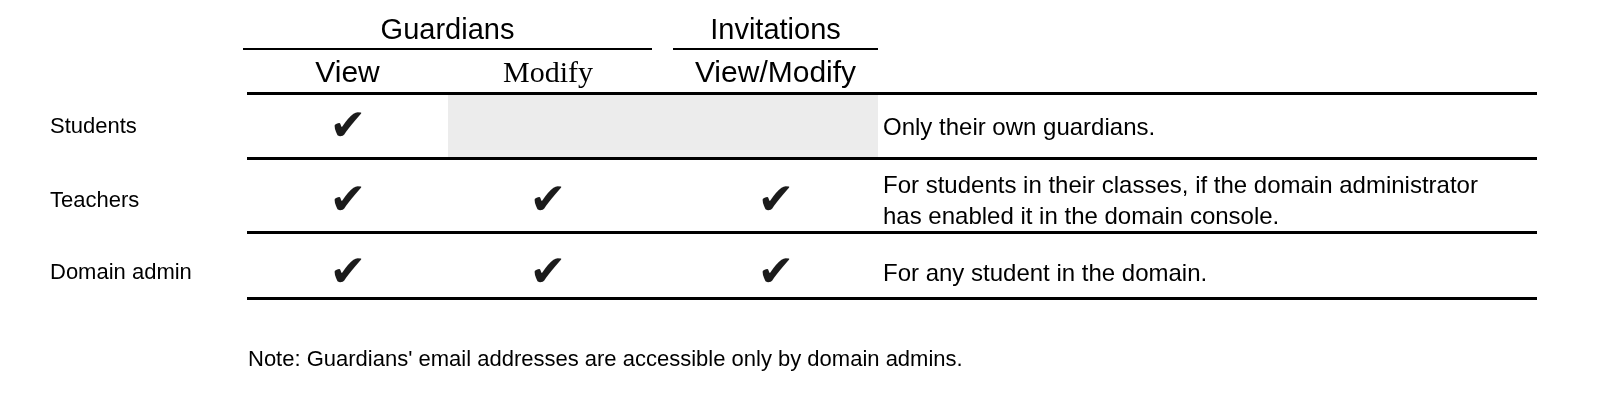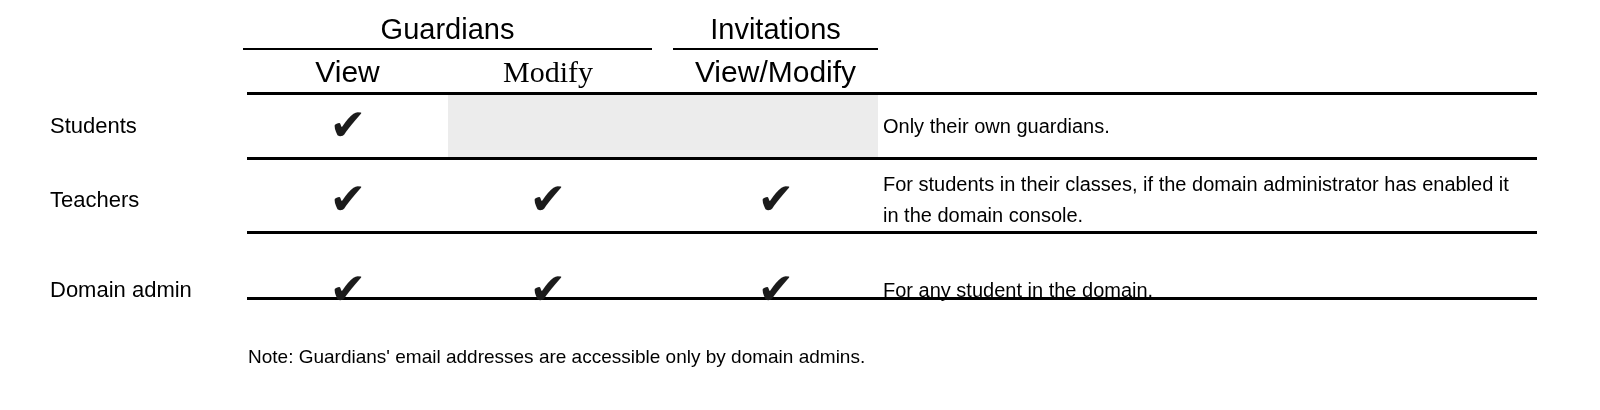--- a/index.html
+++ b/index.html
@@ -53,21 +53,21 @@
     left: 247px;
     width: 1290px;
     height: 3px;
     background: #000000;
   }
 
   
   .row { position: absolute; left: 0; width: 1600px; }
   .row-students { top: 95px;  height: 62px; }
   .row-teachers { top: 164px; height: 71px; }
-  .row-admin    { top: 252px; height: 75px; }
+  .row-admin    { top: 234px; height: 75px; }
 
   .row-label {
     position: absolute;
     left: 50px;
     top: 50%;
     transform: translateY(-50%);
     font-size: 22px;
     white-space: nowrap;
   }
 
@@ -92,29 +92,29 @@
   .ck-view       { left: 348px; }
   .ck-modify     { left: 548px; }
   .ck-viewmodify { left: 776px; }
 
   .note {
     position: absolute;
     left: 883px;
     width: 640px;
     top: 50%;
     transform: translateY(-50%);
-    font-size: 20px;
+    font-size: 24px;
     line-height: 31px;
   }
 
   .footnote {
     position: absolute;
     left: 248px;
     top: 346px;
-    font-size: 19px;
+    font-size: 22px;
     white-space: nowrap;
   }
 </style>
 </head>
 <body>
 
 <div class="page">
 
   <div class="group-label g-guardians">Guardians</div>
   <div class="group-label g-invitations">Invitations</div>

